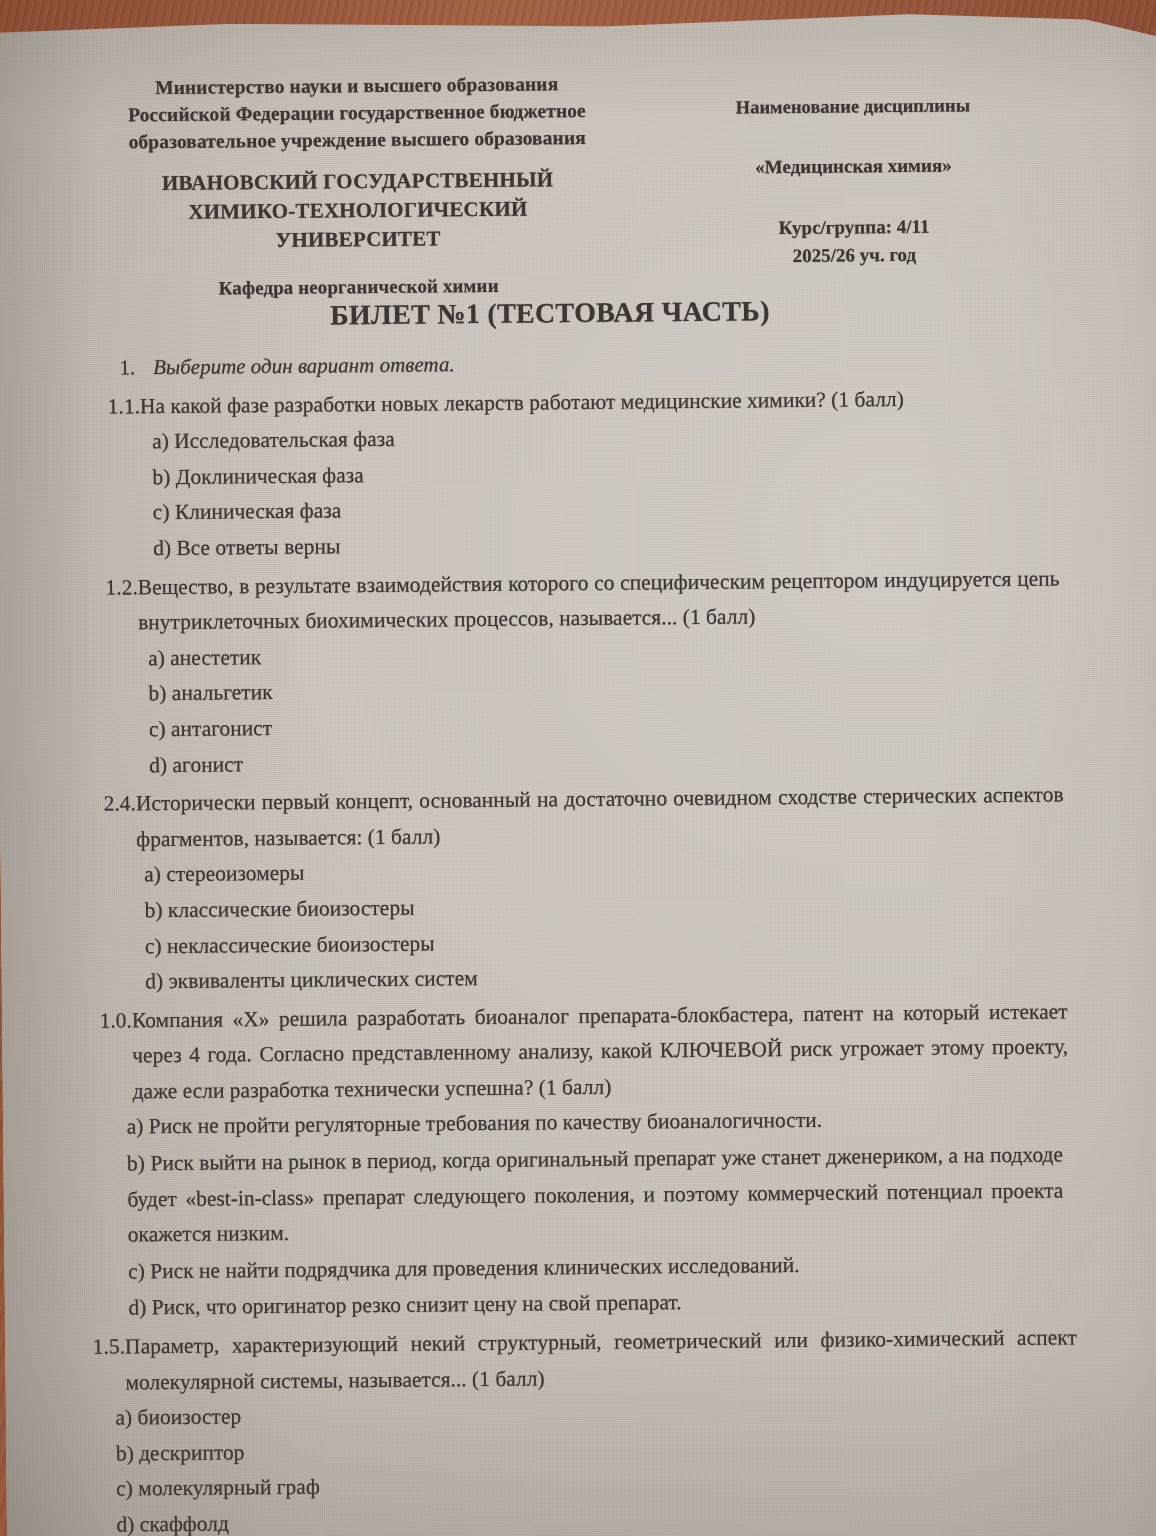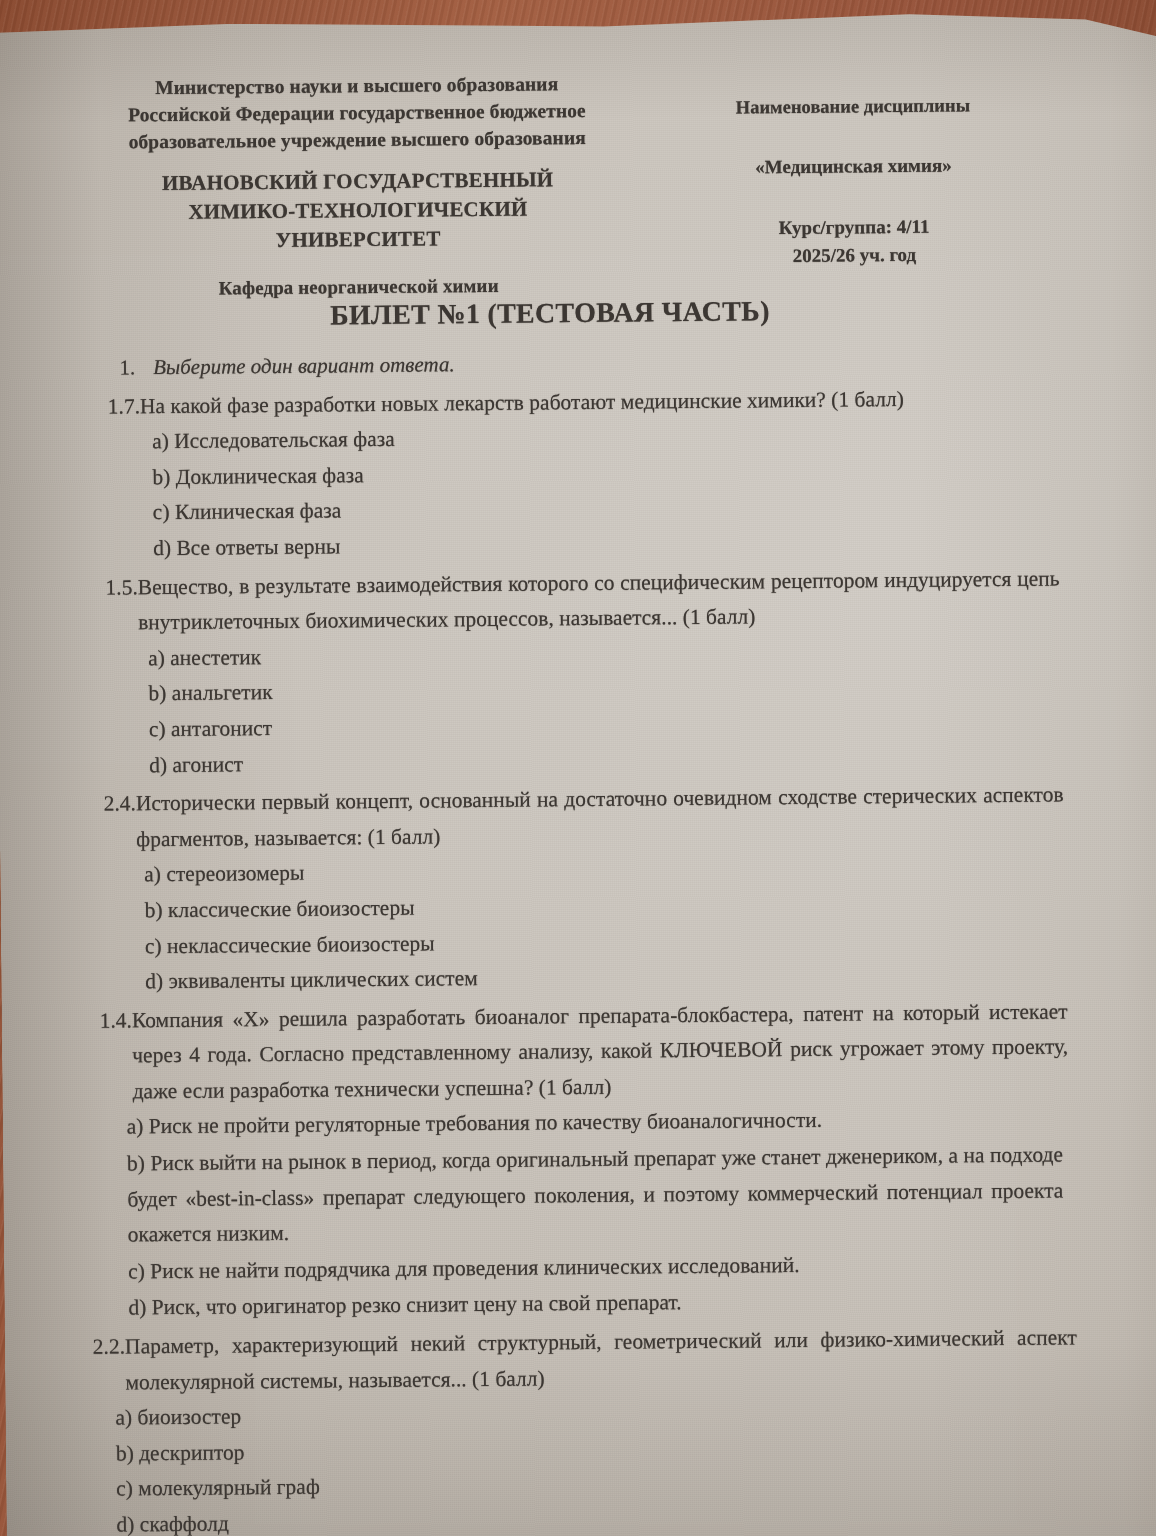--- a/index.html
+++ b/index.html
@@ -165,34 +165,34 @@
 
   <div id="body">
 
     <div class="instr">
       <span class="num">1.</span>
       <span>Выберите один вариант ответа.</span>
     </div>
 
     <div class="q q1">
       <div class="q-stem">
-        <span class="q-num">1.7.</span>
+        <span class="q-num">1.1.</span>
         <span class="q-text"><span>На какой фазе разработки новых лекарств работают медицинские химики? </span><span class="pts">(1 балл)</span></span>
       </div>
       <ul class="opts">
         <li class="opt">a) Исследовательская фаза</li>
         <li class="opt">b) Доклиническая фаза</li>
         <li class="opt">c) Клиническая фаза</li>
         <li class="opt">d) Все ответы верны</li>
       </ul>
     </div>
 
     <div class="q q2">
       <div class="q-stem">
-        <span class="q-num">1.5.</span>
+        <span class="q-num">1.2.</span>
         <span class="q-text"><span>Вещество, в результате взаимодействия которого со специфическим рецептором индуцируется цепь внутриклеточных биохимических процессов, называется... </span><span class="pts">(1 балл)</span></span>
       </div>
       <ul class="opts">
         <li class="opt">a) анестетик</li>
         <li class="opt">b) анальгетик</li>
         <li class="opt">c) антагонист</li>
         <li class="opt">d) агонист</li>
       </ul>
     </div>
 
@@ -204,34 +204,34 @@
       <ul class="opts">
         <li class="opt">a) стереоизомеры</li>
         <li class="opt">b) классические биоизостеры</li>
         <li class="opt">c) неклассические биоизостеры</li>
         <li class="opt">d) эквиваленты циклических систем</li>
       </ul>
     </div>
 
     <div class="q q4">
       <div class="q-stem">
-        <span class="q-num">1.4.</span>
+        <span class="q-num">1.0.</span>
         <span class="q-text"><span>Компания «Х» решила разработать биоаналог препарата-блокбастера, патент на который истекает через 4 года. Согласно представленному анализу, какой КЛЮЧЕВОЙ риск угрожает этому проекту, даже если разработка технически успешна? </span><span class="pts">(1 балл)</span></span>
       </div>
       <ul class="opts">
         <li class="opt">a) Риск не пройти регуляторные требования по качеству биоаналогичности.</li>
         <li class="opt">b) Риск выйти на рынок в период, когда оригинальный препарат уже станет дженериком, а на подходе будет «best-in-class» препарат следующего поколения, и поэтому коммерческий потенциал проекта окажется низким.</li>
         <li class="opt">c) Риск не найти подрядчика для проведения клинических исследований.</li>
         <li class="opt">d) Риск, что оригинатор резко снизит цену на свой препарат.</li>
       </ul>
     </div>
 
     <div class="q q5">
       <div class="q-stem">
-        <span class="q-num">2.2.</span>
+        <span class="q-num">1.5.</span>
         <span class="q-text"><span>Параметр, характеризующий некий структурный, геометрический или физико-химический аспект молекулярной системы, называется... </span><span class="pts">(1 балл)</span></span>
       </div>
       <ul class="opts">
         <li class="opt">a) биоизостер</li>
         <li class="opt">b) дескриптор</li>
         <li class="opt">c) молекулярный граф</li>
         <li class="opt">d) скаффолд</li>
       </ul>
     </div>
 

